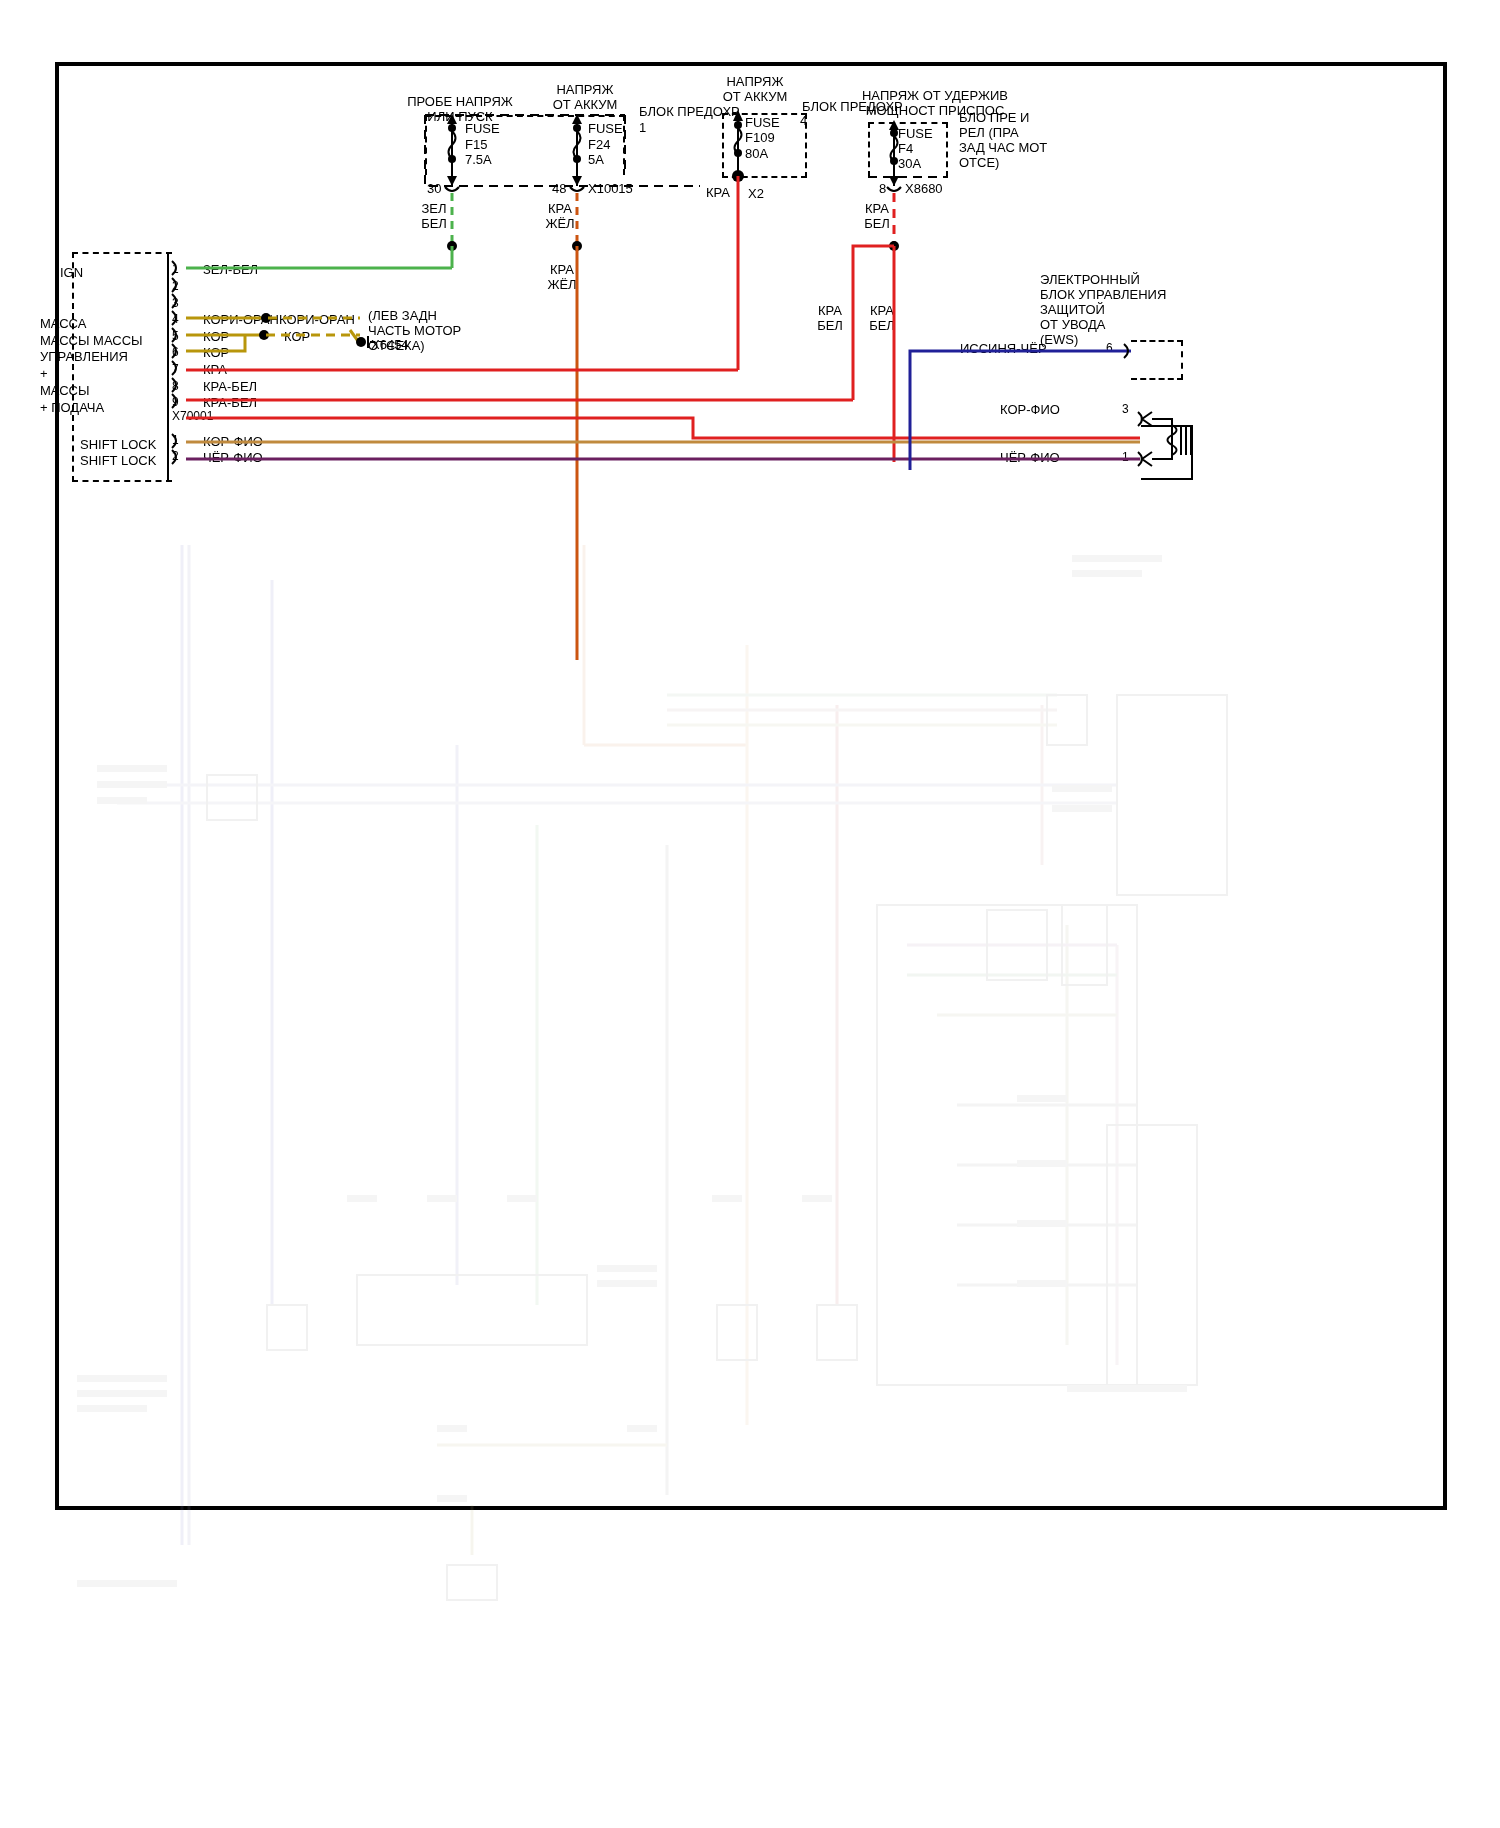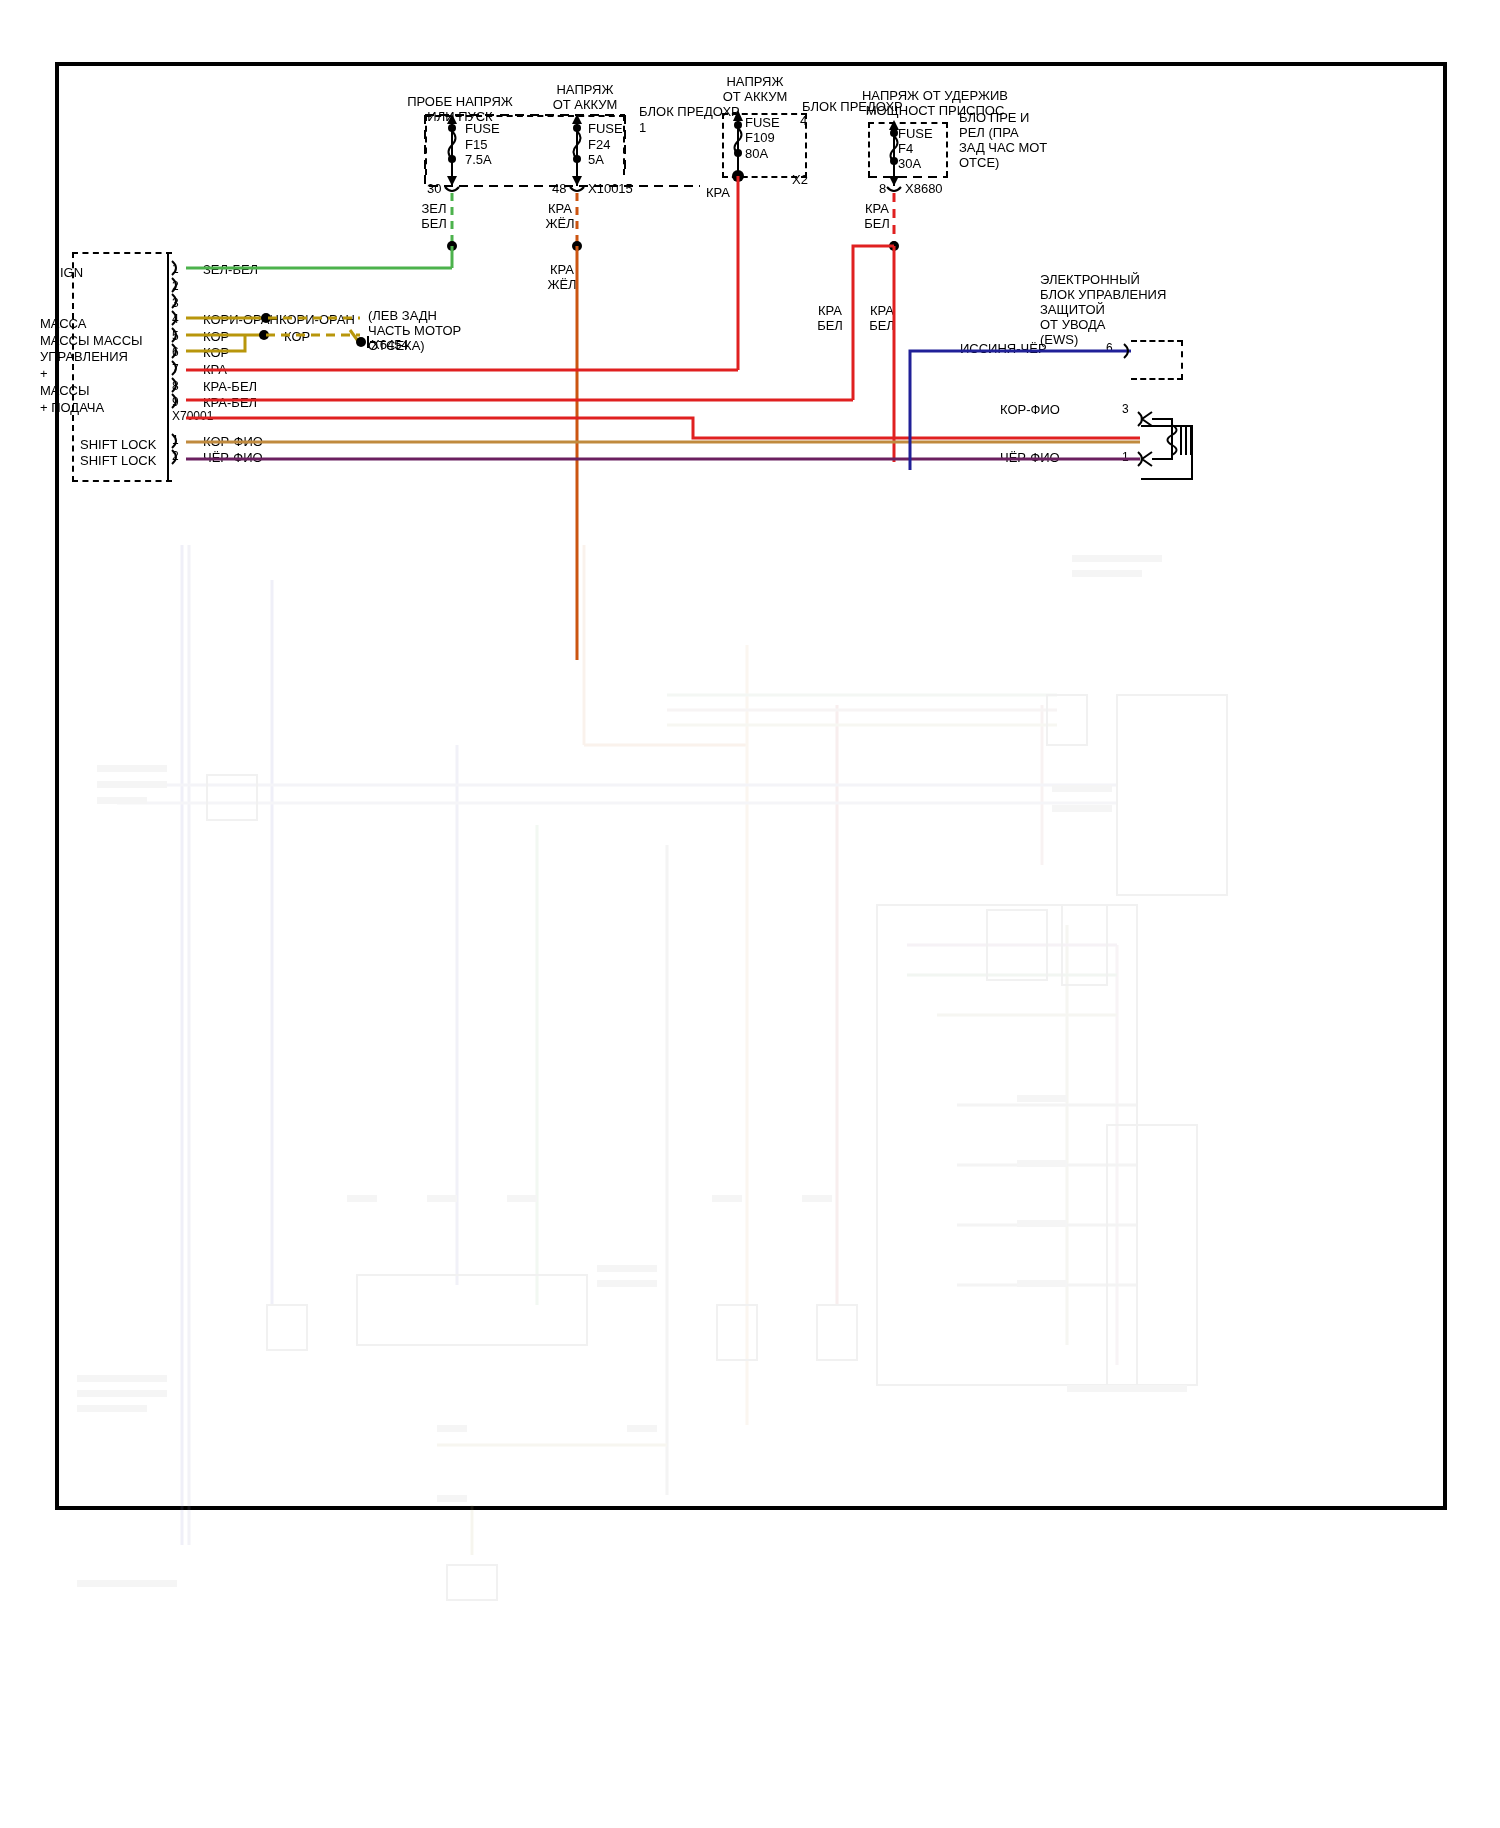--- a/index.html
+++ b/index.html
@@ -60,21 +60,21 @@
 ЖЁЛ</span></div>
 
   <div class="lbl c" style="left: 690px; top: 74px; width: 130px; white-space: pre-line;">НАПРЯЖ
 ОТ АККУМ</div>
   <div class="dbox" style="left:722px;top:113px;width:85px;height:65px;"></div>
   <div class="lbl" style="left:745px;top:115px;">FUSE</div>
   <div class="lbl" style="left:745px;top:130px;">F109</div>
   <div class="lbl" style="left:745px;top:146px;">80A</div>
   <div class="lbl" style="left:802px;top:99px;">БЛОК ПРЕДОХР</div>
   <div class="lbl" style="left:800px;top:113px;">4</div>
-  <div class="lbl" style="left:748px;top:172px;margin-left:44px;">X2</div>
+  <div class="lbl" style="left:748px;top:186px;">X2</div>
   <div class="lbl" style="left:706px;top:185px;">КРА</div>
 
   <div class="lbl c" style="left: 820px; top: 88px; width: 230px; white-space: pre-line;">НАПРЯЖ ОТ УДЕРЖИВ
 МОЩНОСТ ПРИСПОС</div>
   <div class="dbox dbox-open-b" style="left:868px;top:122px;width:80px;height:55px;border-bottom:none;"></div>
   <div class="lbl" style="left:898px;top:126px;">FUSE</div>
   <div class="lbl" style="left:898px;top:141px;">F4</div>
   <div class="lbl" style="left:898px;top:156px;">30A</div>
   <div class="lbl" style="left: 959px; top: 110px; width: 120px; white-space: pre-line;">БЛО ПРЕ И
 РЕЛ (ПРА

